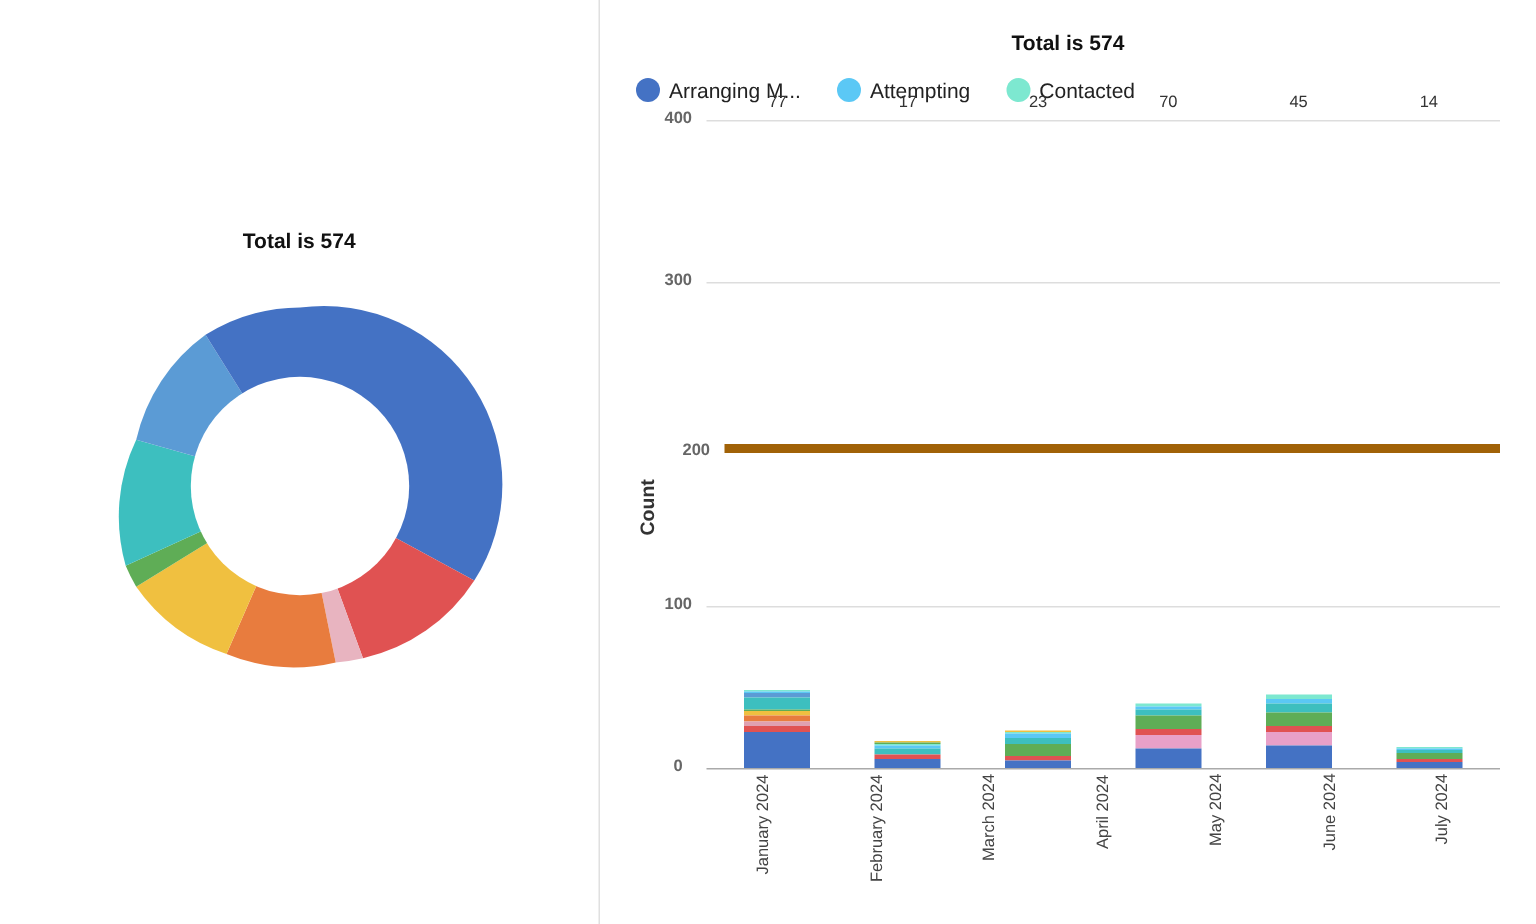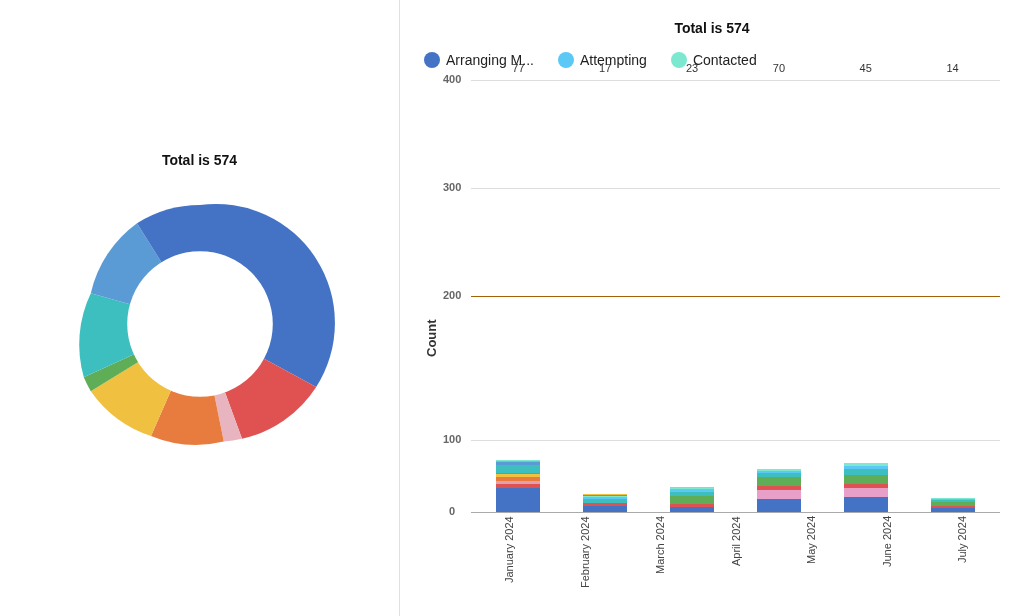--- a/index.html
+++ b/index.html
@@ -149,25 +149,25 @@
           <div style="position:absolute; top:0; left:0; right:0; bottom:0;font-weight:bold;">
 
             <div style="position:absolute; top:0%; left:0; right:0; border-top:1px solid #ddd;">
               <span style="position:absolute; left:-28px; top:-8px; font-size:11px; color:#666;">400</span>
             </div>
 
             <div style="position:absolute; top:25%; left:0; right:0; border-top:1px solid #ddd;">
               <span style="position:absolute; left:-28px; top:-8px; font-size:11px; color:#666;">300</span>
             </div>
 
-            <div style="position:absolute; top:50%; left:0; right:0; border-top:1px solid #a16207;">
+            <div style="position:absolute; top:50%; left:12px; right:0; border-top:6px solid #a16207;">
               <span style="position:absolute; left:-28px; top:-8px; font-size:11px; color:#666;">200</span>
             </div>
 
-            <div style="position:absolute; top:75%; left:0; right:0; border-top:1px solid #ddd;margin-top:36px;">
+            <div style="position:absolute; top:75%; left:0; right:0; border-top:1px solid #ddd;">
               <span style="position:absolute; left:-28px; top:-8px; font-size:11px; color:#666;">100</span>
             </div>
 
             <div style="position:absolute; top:100%; left:0; right:0; border-top:1px solid #aaa;">
               <span style="position:absolute; left:-22px; top:-8px; font-size:11px; color:#666;">0</span>
             </div>
           </div>
 
           <div id="bars-container" style="position:absolute; top:0; left:0; right:0; bottom:0; display:flex; flex-direction:row; align-items:flex-end; justify-content:space-around; padding: 0 4px;">
           <div style="display: flex; flex-direction: column; align-items: center; flex: 1 1 0%; position: relative; height: 100%; justify-content: flex-end;">

